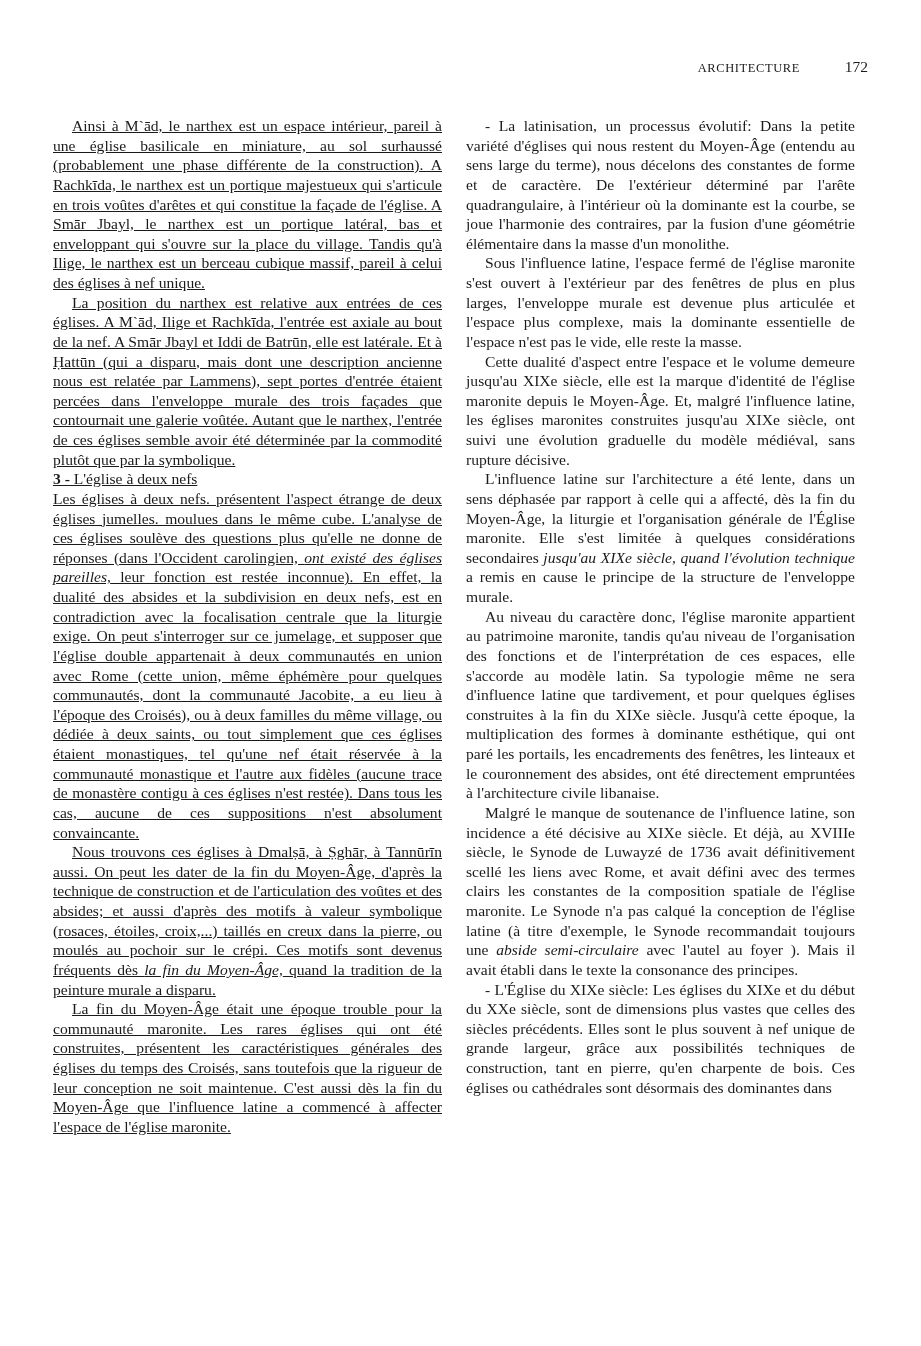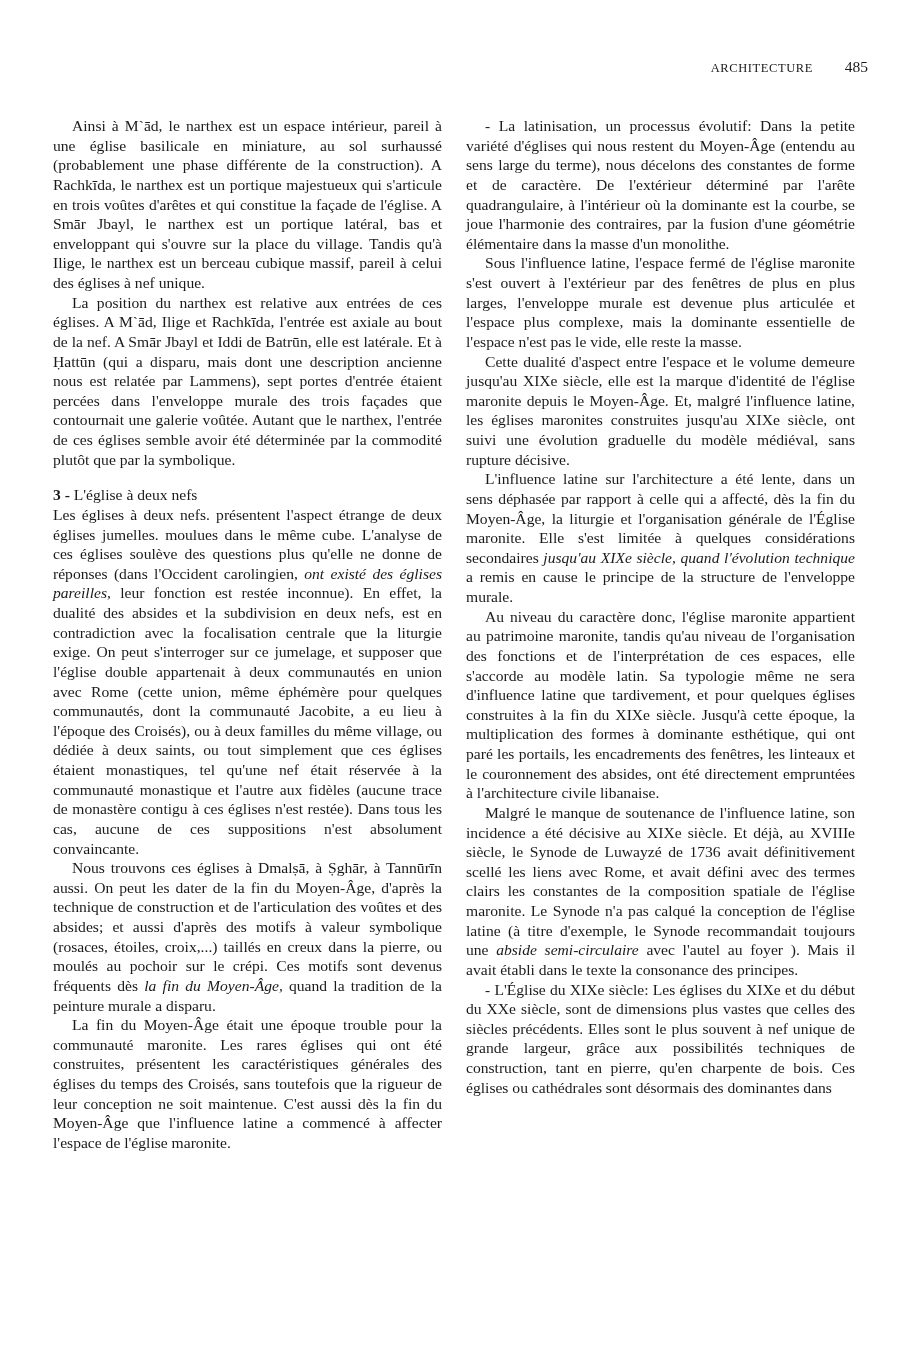--- a/index.html
+++ b/index.html
@@ -1,36 +1,36 @@
 <!DOCTYPE html>
 <html><head>
 <meta charset="utf-8">
 <style>
   html, body { margin: 0; padding: 0; background: #ffffff; }
   body { width: 921px; height: 1346px; position: relative; overflow: hidden;
          font-family: "Liberation Serif", "DejaVu Serif", serif; color: #1a1a1a; }
   .header { position: absolute; top: 58px; left: 0; width: 868px; height: 22px; }
-  .running-title { position: absolute; right: 55px; top: 3px; font-size: 12.5px; letter-spacing: 0.6px; text-align: center; }
+  .running-title { position: absolute; right: 68px; top: 3px; font-size: 12.5px; letter-spacing: 0.6px; text-align: center; }
   .page-number { position: absolute; right: 0; top: 0; font-size: 15.5px; }
   .col { position: absolute; top: 116px; font-size: 15.6px; line-height: 19.62px;
          text-align: justify; hyphens: none; }
-  .col.left { left: 53px; width: 389px; }
+  .col.left { left: 53px; width: 389px; text-decoration: underline; }
   .col.right { left: 466px; width: 389px; }
   .col p { margin: 0; text-indent: 19px; }
   .col p.noindent { text-indent: 0; }
-  .col p.heading { text-indent: 0; text-align: left; margin-top: 16px; }
+  .col p.heading { text-indent: 0; text-align: left; }
   .col p.heading b { font-weight: bold; }
   .col .ital { font-style: italic; }
 </style>
 </head>
 <body>
 
 <div class="header">
   <span class="running-title">ARCHITECTURE</span>
-  <span class="page-number">485</span>
+  <span class="page-number">172</span>
 </div>
 
 <div class="col left">
   <p>Ainsi à M`ād, le narthex est un espace intérieur, pareil à une église basilicale en miniature, au sol surhaussé (probablement une phase différente de la construction). A Rachkīda, le narthex est un portique majestueux qui s'articule en trois voûtes d'arêtes et qui constitue la façade de l'église. A Smār Jbayl, le narthex est un portique latéral, bas et enveloppant qui s'ouvre sur la place du village. Tandis qu'à Ilige, le narthex est un berceau cubique massif, pareil à celui des églises à nef unique.</p>
   <p>La position du narthex est relative aux entrées de ces églises. A M`ād, Ilige et Rachkīda, l'entrée est axiale au bout de la nef. A Smār Jbayl et Iddi de Batrūn, elle est latérale. Et à Ḥattūn (qui a disparu, mais dont une description ancienne nous est relatée par Lammens), sept portes d'entrée étaient percées dans l'enveloppe murale des trois façades que contournait une galerie voûtée. Autant que le narthex, l'entrée de ces églises semble avoir été déterminée par la commodité plutôt que par la symbolique.</p>
   <p class="heading"><b>3 -</b><span> L'église à deux nefs</span></p>
   <p class="noindent"><span>Les églises à deux nefs. présentent l'aspect étrange de deux églises jumelles. moulues dans le même cube. L'analyse de ces églises soulève des questions plus qu'elle ne donne de réponses (dans l'Occident carolingien, </span><span class="ital">ont existé des églises pareilles,</span><span> leur fonction est restée inconnue). En effet, la dualité des absides et la subdivision en deux nefs, est en contradiction avec la focalisation centrale que la liturgie exige. On peut s'interroger sur ce jumelage, et supposer que l'église double appartenait à deux communautés en union avec Rome (cette union, même éphémère pour quelques communautés, dont la communauté Jacobite, a eu lieu à l'époque des Croisés), ou à deux familles du même village, ou dédiée à deux saints, ou tout simplement que ces églises étaient monastiques, tel qu'une nef était réservée à la communauté monastique et l'autre aux fidèles (aucune trace de monastère contigu à ces églises n'est restée). Dans tous les cas, aucune de ces suppositions n'est absolument convaincante.</span></p>
   <p><span>Nous trouvons ces églises à Dmalṣā, à Ṣghār, à Tannūrīn aussi. On peut les dater de la fin du Moyen-Âge, d'après la technique de construction et de l'articulation des voûtes et des absides; et aussi d'après des motifs à valeur symbolique (rosaces, étoiles, croix,...) taillés en creux dans la pierre, ou moulés au pochoir sur le crépi. Ces motifs sont devenus fréquents dès </span><span class="ital">la fin du Moyen-Âge,</span><span> quand la tradition de la peinture murale a disparu.</span></p>
   <p>La fin du Moyen-Âge était une époque trouble pour la communauté maronite. Les rares églises qui ont été construites, présentent les caractéristiques générales des églises du temps des Croisés, sans toutefois que la rigueur de leur conception ne soit maintenue. C'est aussi dès la fin du Moyen-Âge que l'influence latine a commencé à affecter l'espace de l'église maronite.</p>
 </div>

